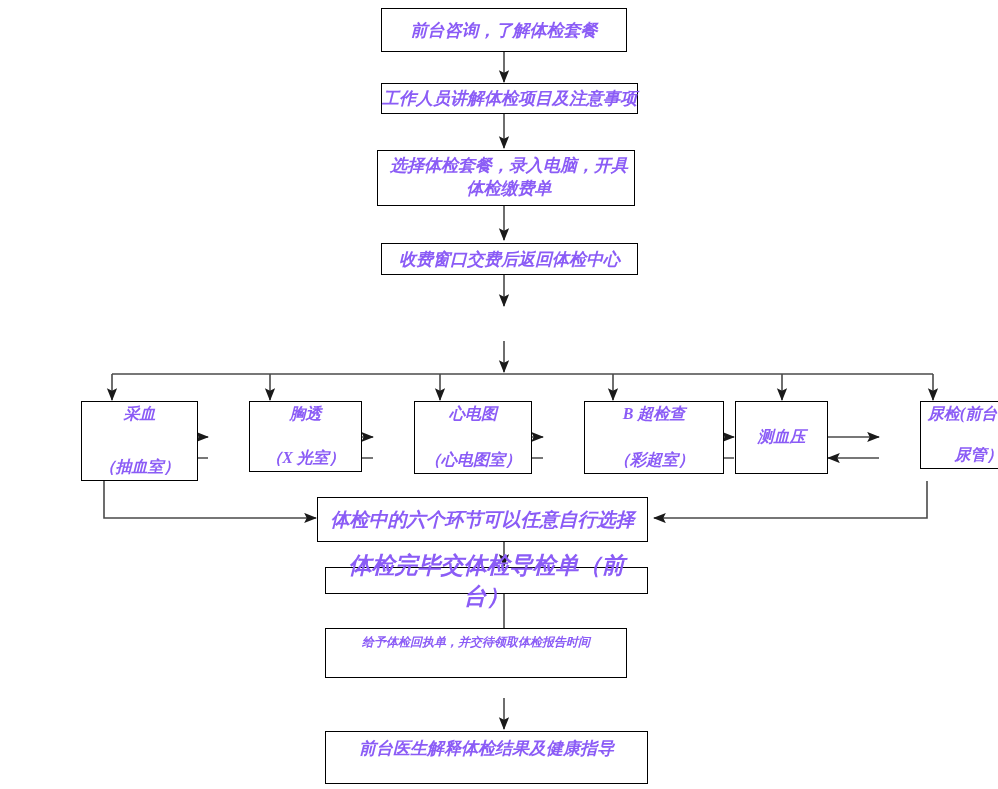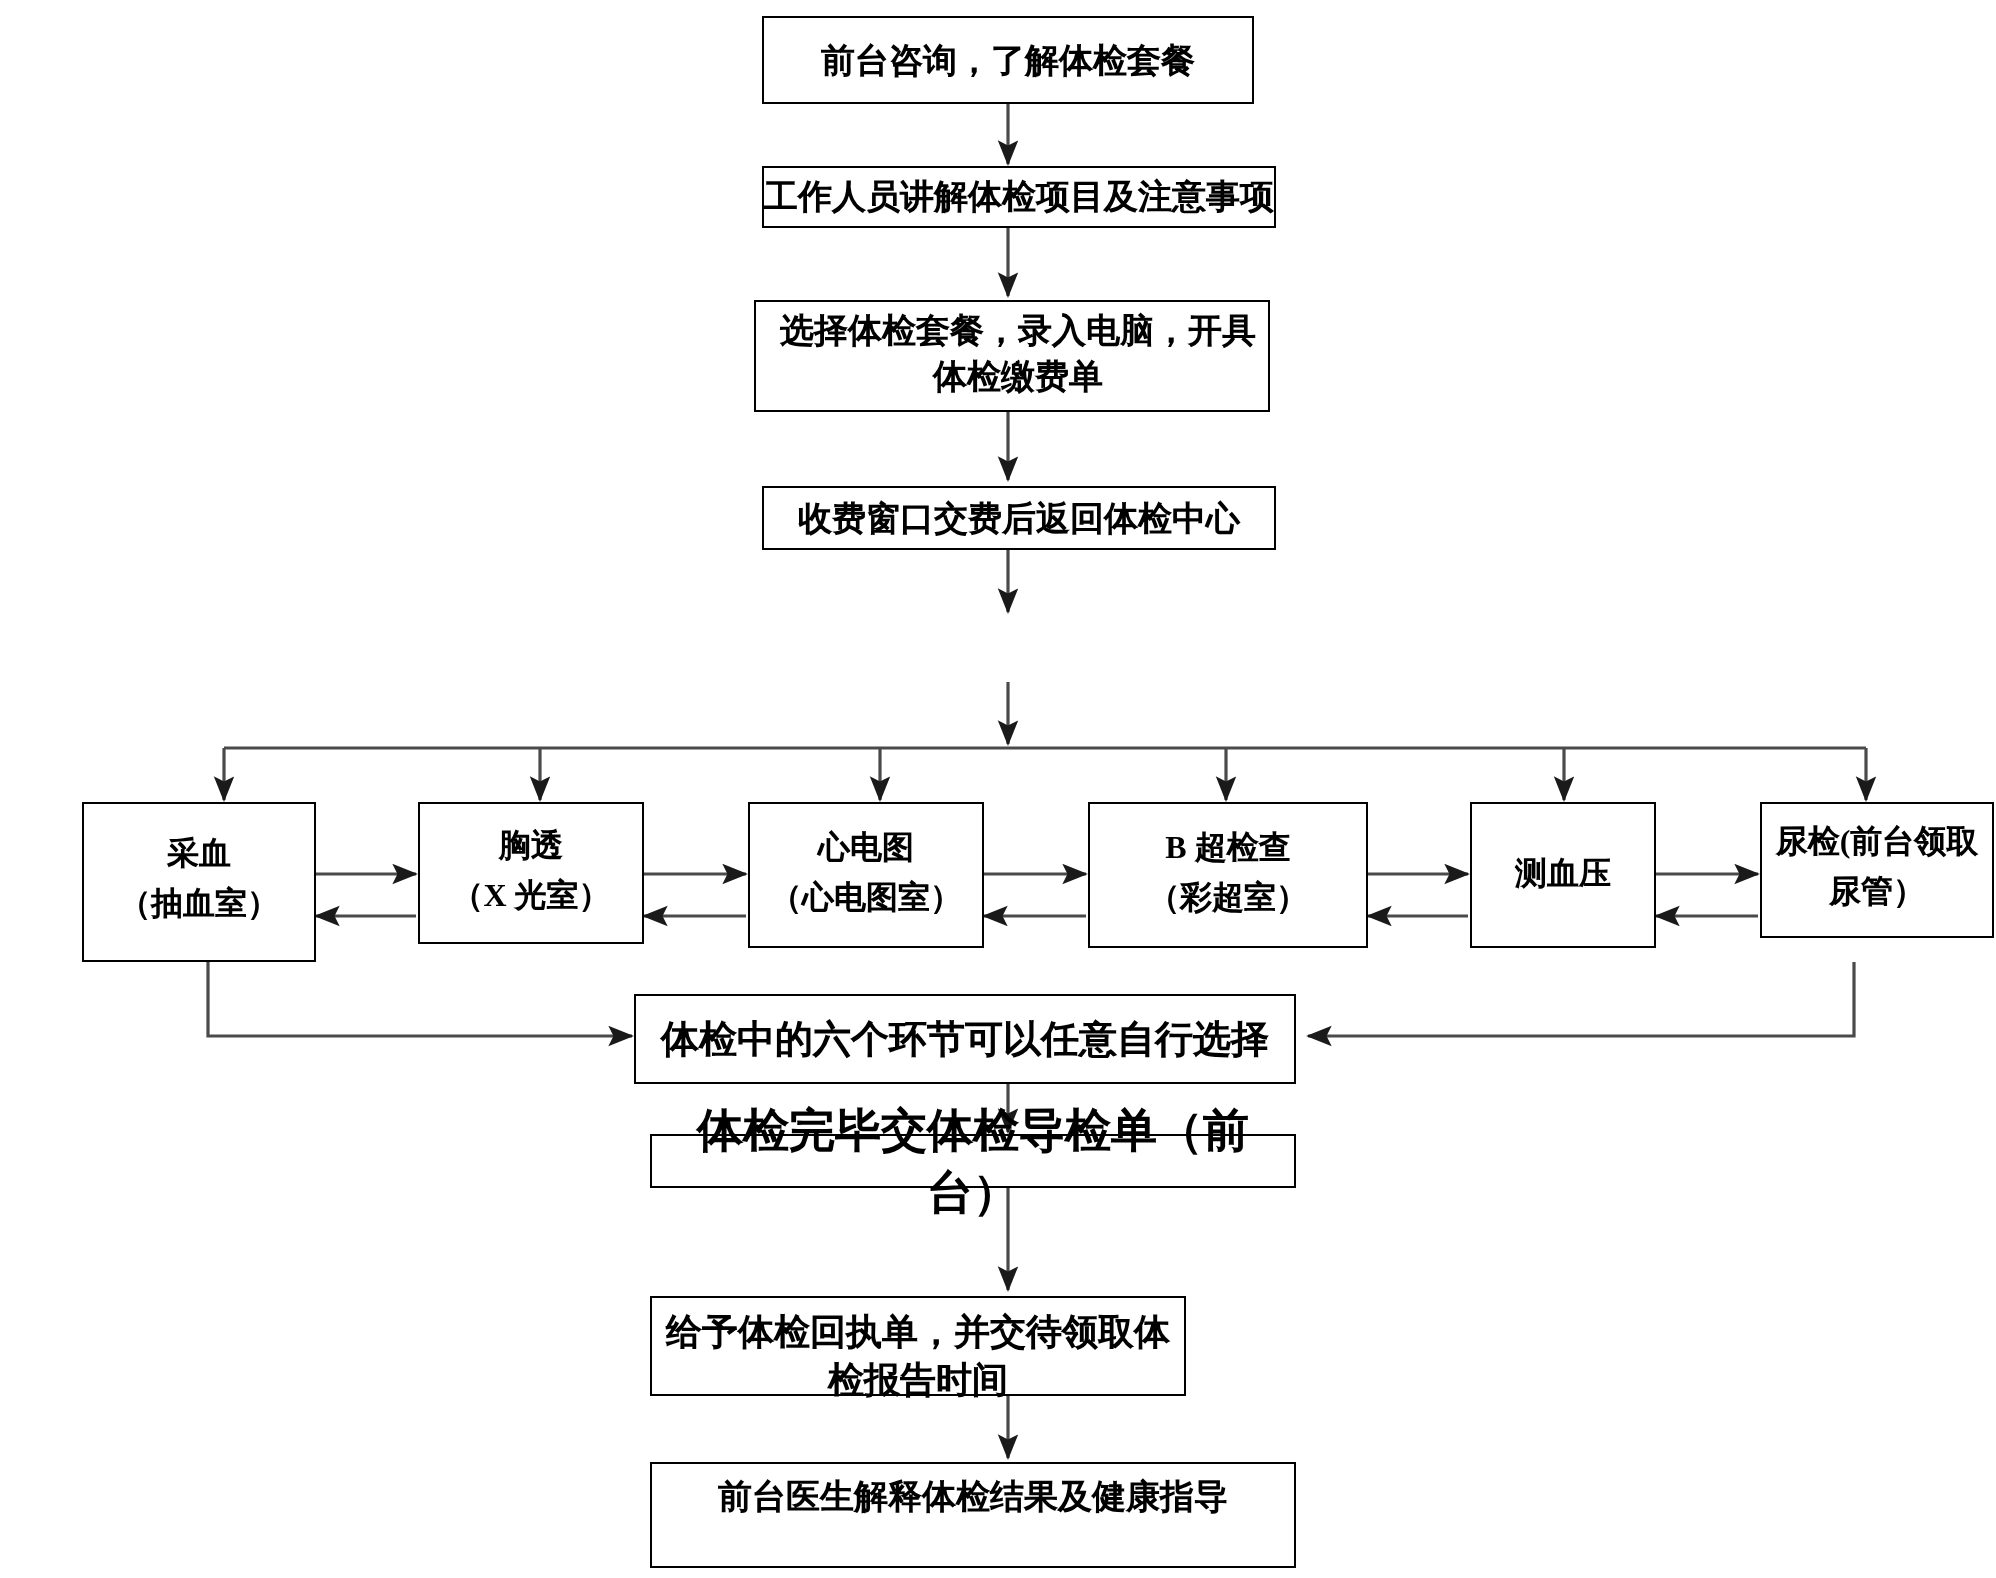--- a/index.html
+++ b/index.html
@@ -14,23 +14,24 @@
     height: 789px;
     background: #ffffff;
     font-family: "Liberation Serif", "DejaVu Serif", serif;
     overflow: hidden;
   }
   .node {
     position: absolute;
     border: 1px solid #000000;
     box-sizing: border-box;
     background: #ffffff;
-    color: #000000;
+    color: #8b5cf6;
     font-weight: bold;
     z-index: 3;
+    font-style: italic;
   }
   .node .txt {
     display: block;
     white-space: pre-line;
   }
   
   .node.center {
     display: flex;
     align-items: center;
     justify-content: center;
@@ -51,23 +52,24 @@
     display: block;
     padding: 4px 0 0 6px;
     line-height: 1.35;
     white-space: pre-line;
   }
   
   .node.twoline {
     display: flex;
     flex-direction: column;
     align-items: center;
-    justify-content: center;
+    justify-content: space-between;
     text-align: center;
     line-height: 1.55;
+    margin-left: 40px;
   }
   .node.twoline .l1 { display: block; }
   .node.twoline .l2 { display: block; }
 
   .wide-node {
     font-size: 17px;
   }
 
   svg.edges {
     position: absolute;
@@ -180,21 +182,21 @@
   </div>
 
   <div class="node center wide-node" style="left:317px; top:497px; width:331px; height:45px; font-size:19px;">
     <span class="txt">体检中的六个环节可以任意自行选择</span>
   </div>
 
   <div class="node center" style="left:325px; top:567px; width:323px; height:27px; font-size:23px;">
     <span class="txt">体检完毕交体检导检单（前台）</span>
   </div>
 
-  <div class="node topalign" style="left:325px; top:648px; width:268px; height:50px; font-size:18px;">
+  <div class="node topalign" style="left:325px; top:628px; width:302px; height:50px; font-size:12px;">
     <span class="txt">给予体检回执单，并交待领取体检报告时间</span>
   </div>
 
   <div class="node topalign" style="left:325px; top:731px; width:323px; height:53px; font-size:17px;">
     <span class="txt">前台医生解释体检结果及健康指导</span>
   </div>
 
 </div>
 
 </body></html>

